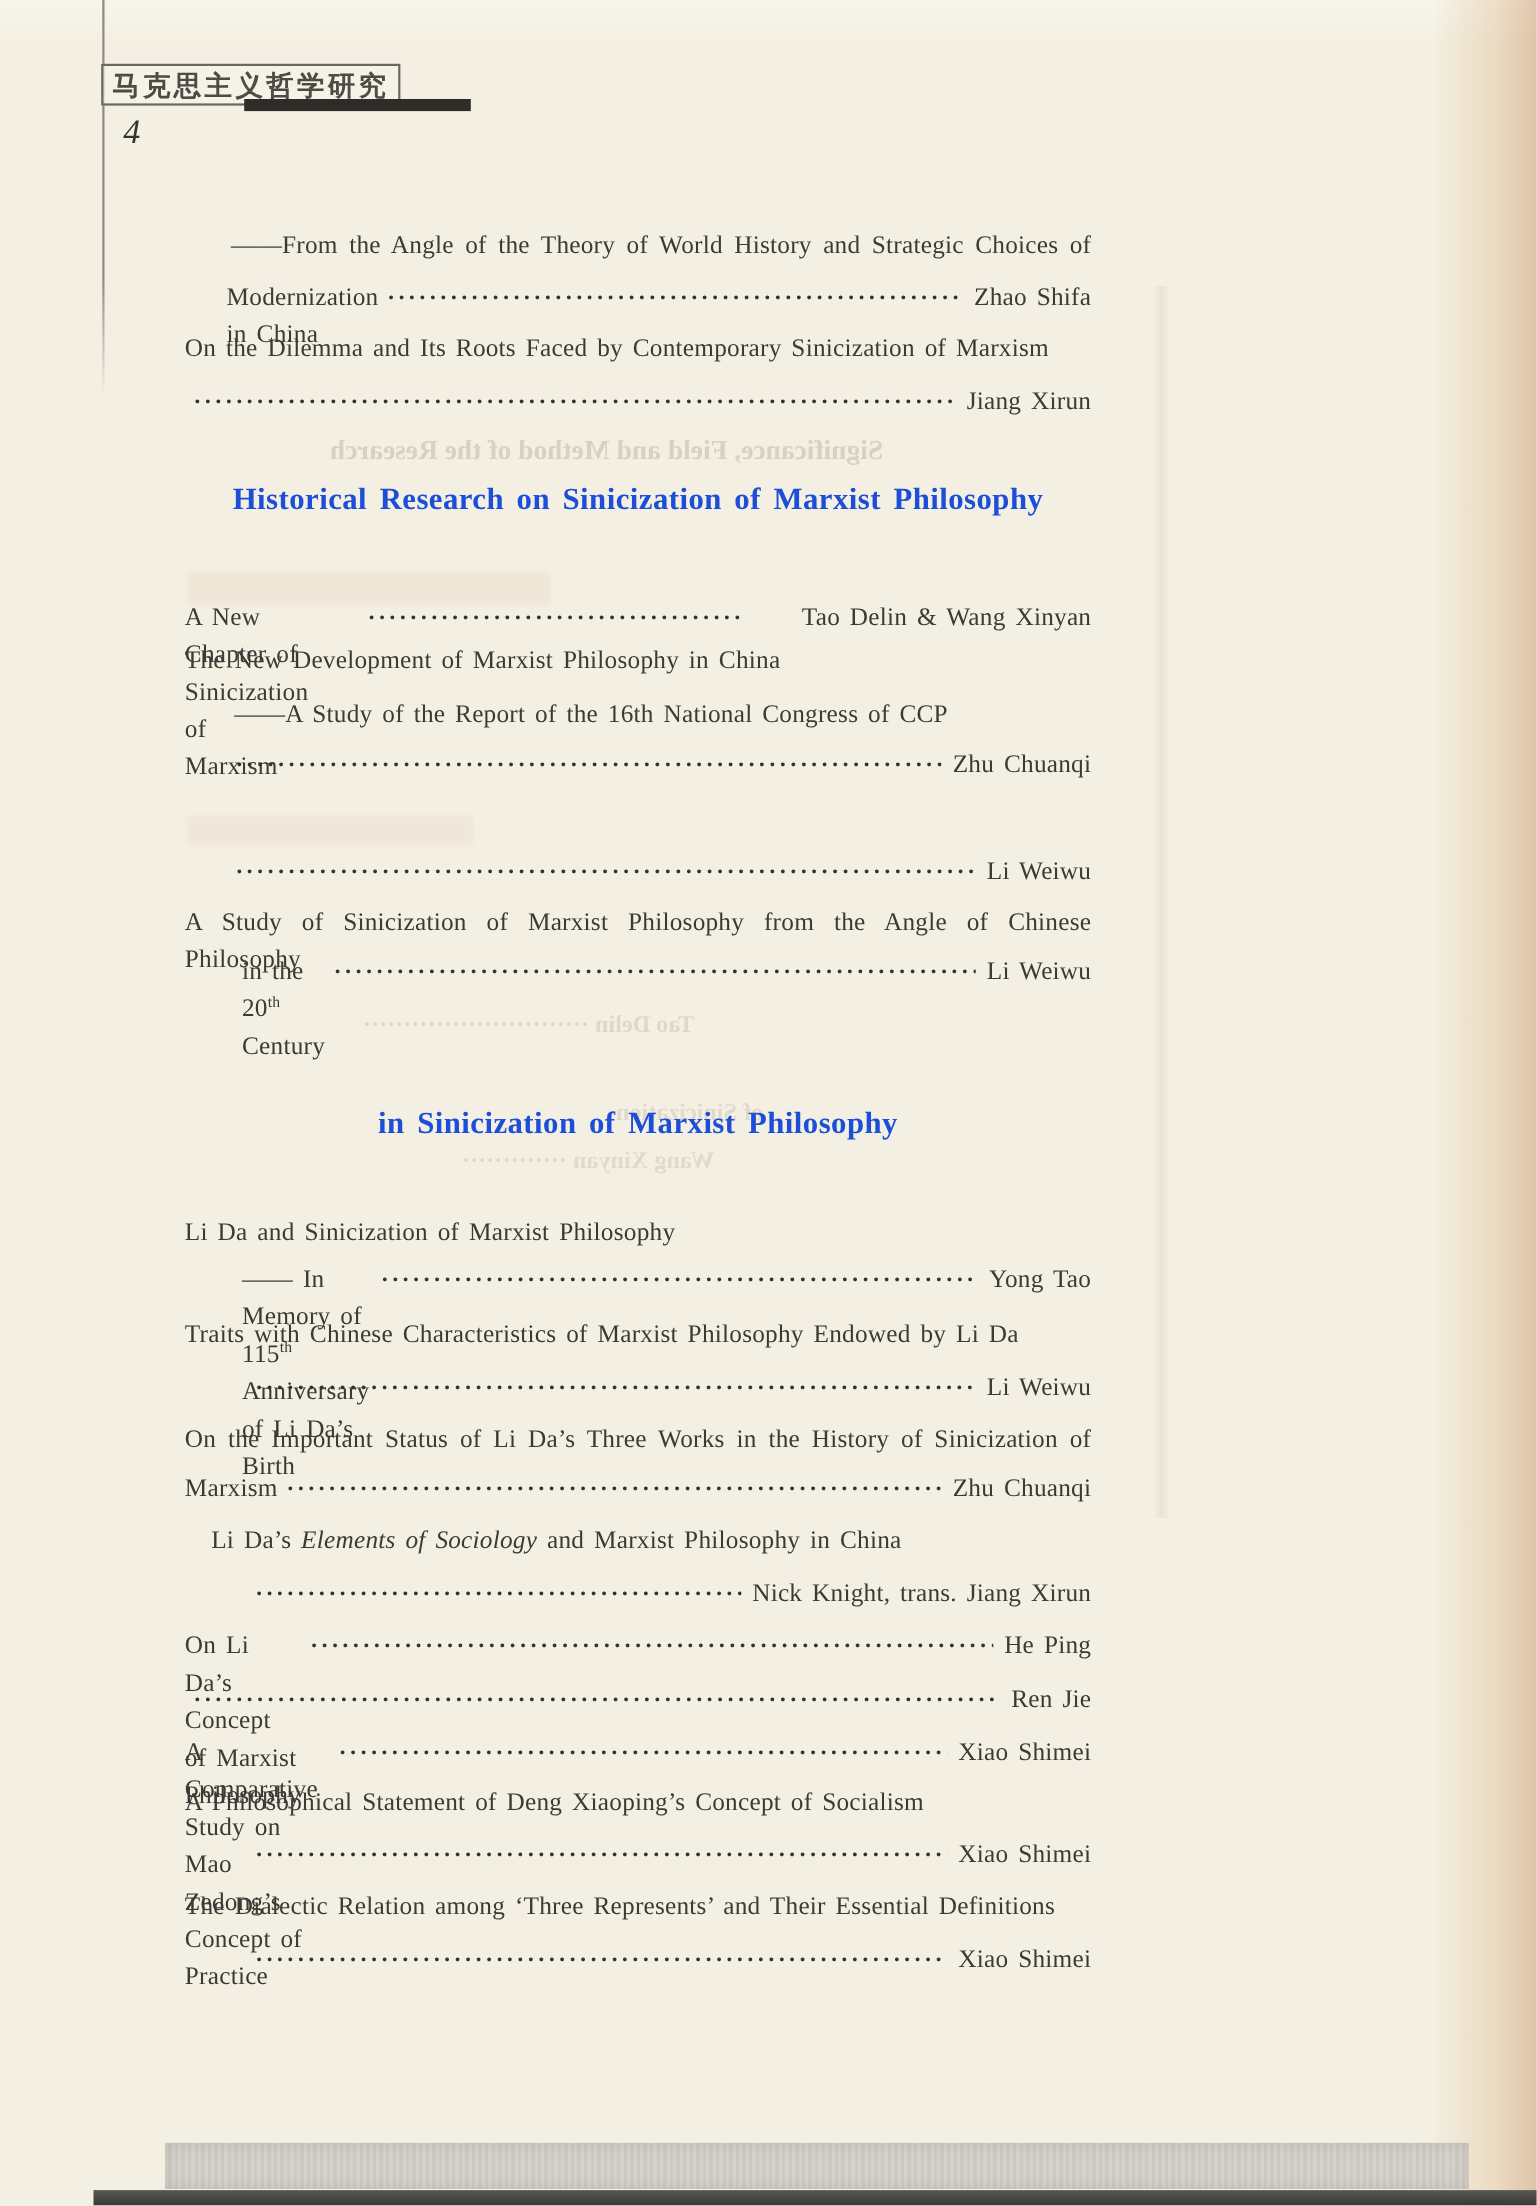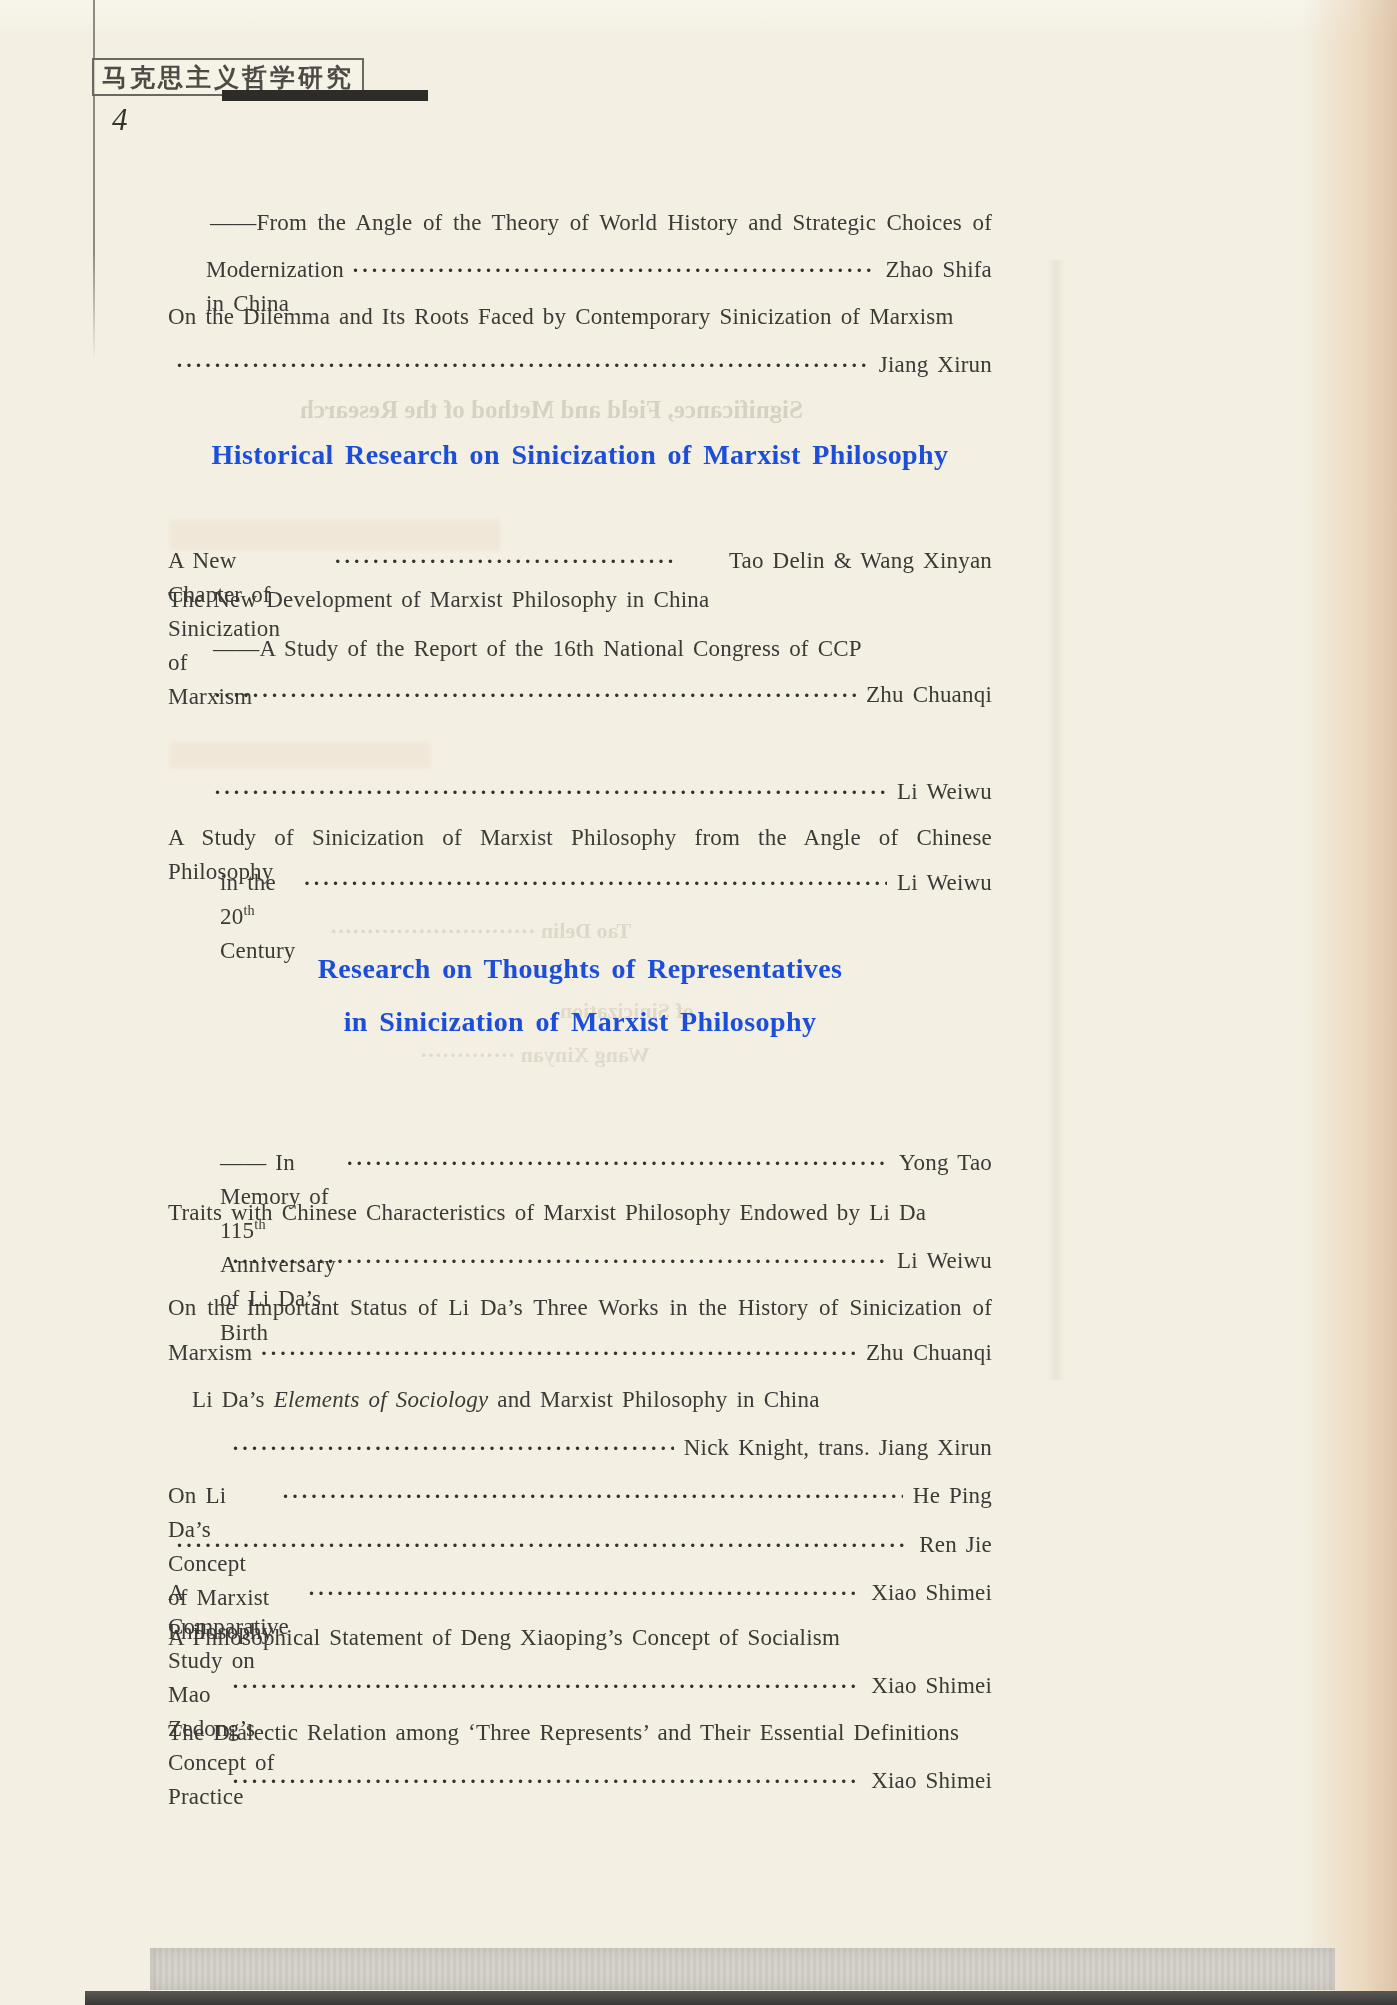--- a/index.html
+++ b/index.html
@@ -98,22 +98,22 @@
     <div class="line flexline" style="top: 775px; padding-left: 38px;">
       <span class="leader">····································································································································································································································································</span>
       <span class="author">Li Weiwu</span>
     </div>
     <div class="line justify" style="top: 821px;"><span class="t">A Study of Sinicization of Marxist Philosophy from the Angle of Chinese Philosophy</span></div>
     <div class="line flexline" style="top: 866px; padding-left: 52px;">
       <span class="t"><span>in the 20</span><sup>th</sup><span> Century</span></span>
       <span class="leader">····································································································································································································································································</span>
       <span class="author">Li Weiwu</span>
     </div>
-    <div class="line heading" style="top: 952px;"><span class="t">Research on Thoughts of Representatives</span></div>
     <div class="line heading" style="top: 1005px;"><span class="t">in Sinicization of Marxist Philosophy</span></div>
+    <div class="line" style="top: 1103px;"><span class="t">Li Da and Sinicization of Marxist Philosophy</span></div>
     <div class="line flexline" style="top: 1146px; padding-left: 52px;">
       <span class="t"><span>—— In Memory of 115</span><sup>th</sup><span> Anniversary of Li Da’s Birth</span></span>
       <span class="leader">····································································································································································································································································</span>
       <span class="author">Yong Tao</span>
     </div>
     <div class="line" style="top: 1196px;"><span class="t">Traits with Chinese Characteristics of Marxist Philosophy Endowed by Li Da</span></div>
     <div class="line flexline" style="top: 1244px; padding-left: 56px;">
       <span class="leader">····································································································································································································································································</span>
       <span class="author">Li Weiwu</span>
     </div>

